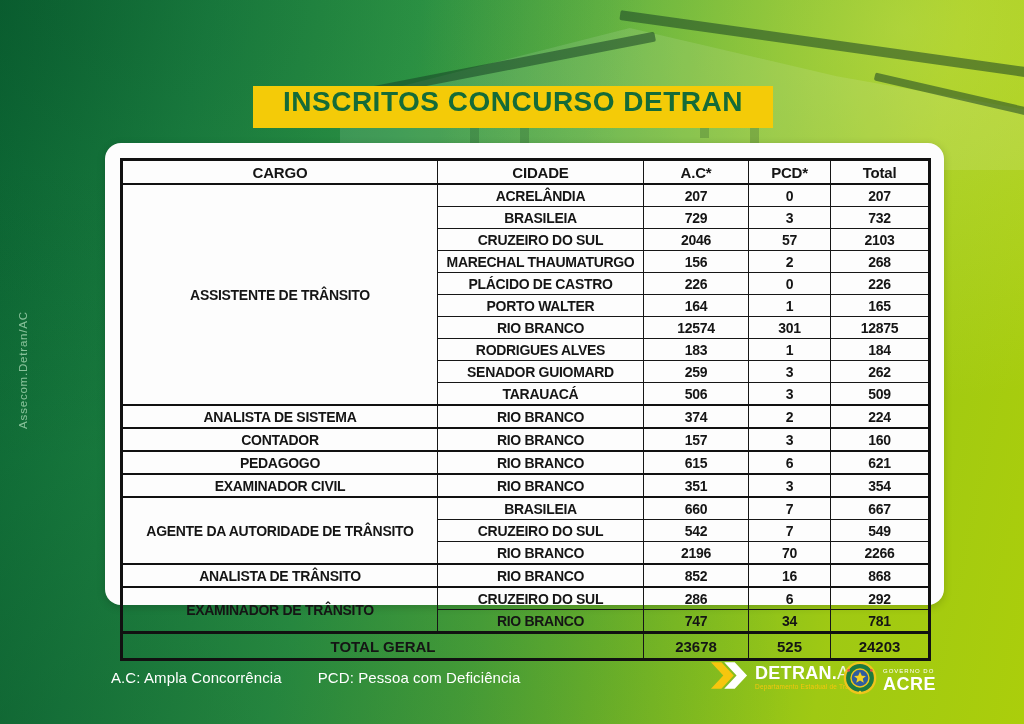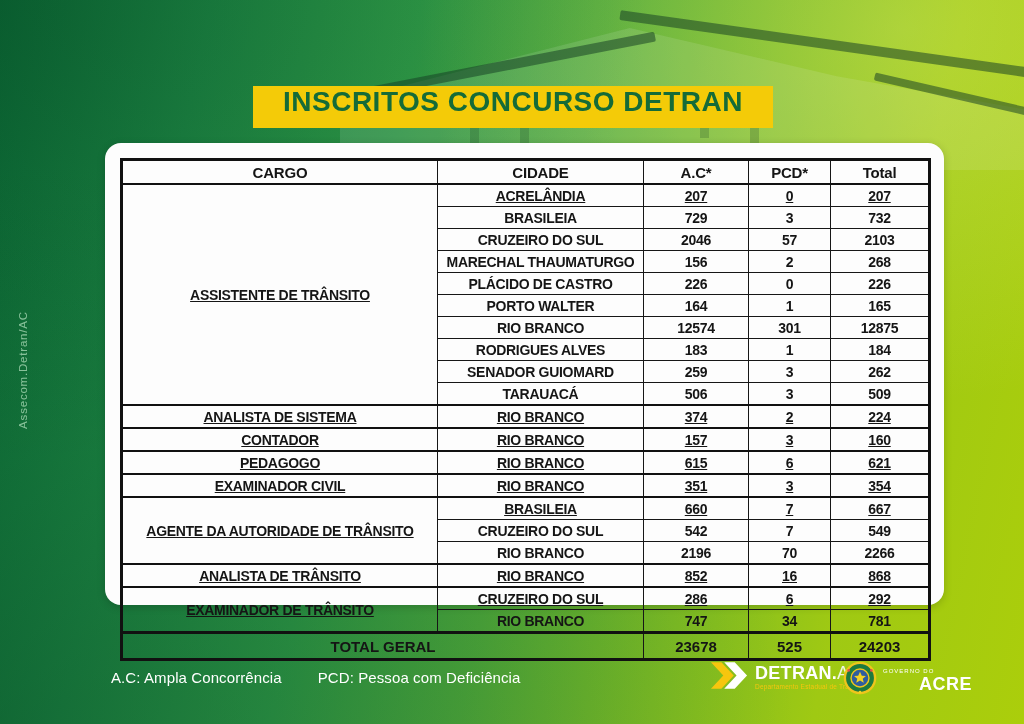--- a/index.html
+++ b/index.html
@@ -30,42 +30,42 @@
   
   .card{position:absolute;left:93px;top:143px;width:839px;height:462px;
       background:#fdfdfd;border-radius:16px;box-shadow:0 2px 8px rgba(0,0,0,.18);margin-left:12px;}
   table.data{border-collapse:collapse;table-layout:fixed;position:absolute;
       left:15px;top:15px;width:808px;border:3px solid #111;color:#151515;}
   table.data th,table.data td{border:1.5px solid #161616;text-align:center;
       padding:0 2px;overflow:hidden;white-space:nowrap;}
   table.data th{height:22px;font-size:15px;font-weight:700;letter-spacing:-.2px;
       border-bottom:2.5px solid #111;}
   table.data tbody td{height:21px;font-size:14px;font-weight:600;letter-spacing:-.3px;}
-  table.data tbody tr.group-start td{border-top:2.5px solid #111;text-decoration:underline;}
+  table.data tbody tr.group-start td{border-top:2.5px solid #111;}
   table.data tfoot td{height:24px;font-size:15px;font-weight:700;
       border-top:3.5px solid #111;}
   
   .note{position:absolute;left:111px;top:669px;display:flex;gap:36px;
       color:#ffffff;font-size:15px;letter-spacing:.1px;}
   .credit{position:absolute;left:-61px;top:363px;width:170px;height:14px;
       transform:rotate(-90deg);text-align:center;font-size:11.5px;
       letter-spacing:.8px;color:rgba(210,245,215,.62);}
   
   .detran-logo{position:absolute;left:710px;top:662px;display:flex;
       align-items:center;gap:7px;}
   .detran-txt{display:flex;flex-direction:column;line-height:1;}
   .detran-name{font-size:18px;letter-spacing:.3px;color:#fff;}
   .detran-name .b{font-weight:800;}
   .detran-name .l{font-weight:400;color:#eef6e2;}
   .detran-sub{font-size:6.5px;color:#f6c60e;margin-top:2px;letter-spacing:.2px;}
   .acre-logo{position:absolute;left:843px;top:660px;display:flex;
       align-items:center;gap:6px;}
   .acre-txt{display:flex;flex-direction:column;line-height:1;color:#fff;}
   .acre-line1{font-size:6px;letter-spacing:1px;}
-  .acre-line2{font-size:18px;font-weight:800;letter-spacing:.5px;margin-top:1px;margin-left:36px;}
+  .acre-line2{font-size:18px;font-weight:800;letter-spacing:.5px;margin-top:1px;}
 </style>
 </head>
 <body>
 
 <div class="stage">
 
   <div class="bg"></div>
   <div class="bg-shade"></div>
 
   <div class="building">

